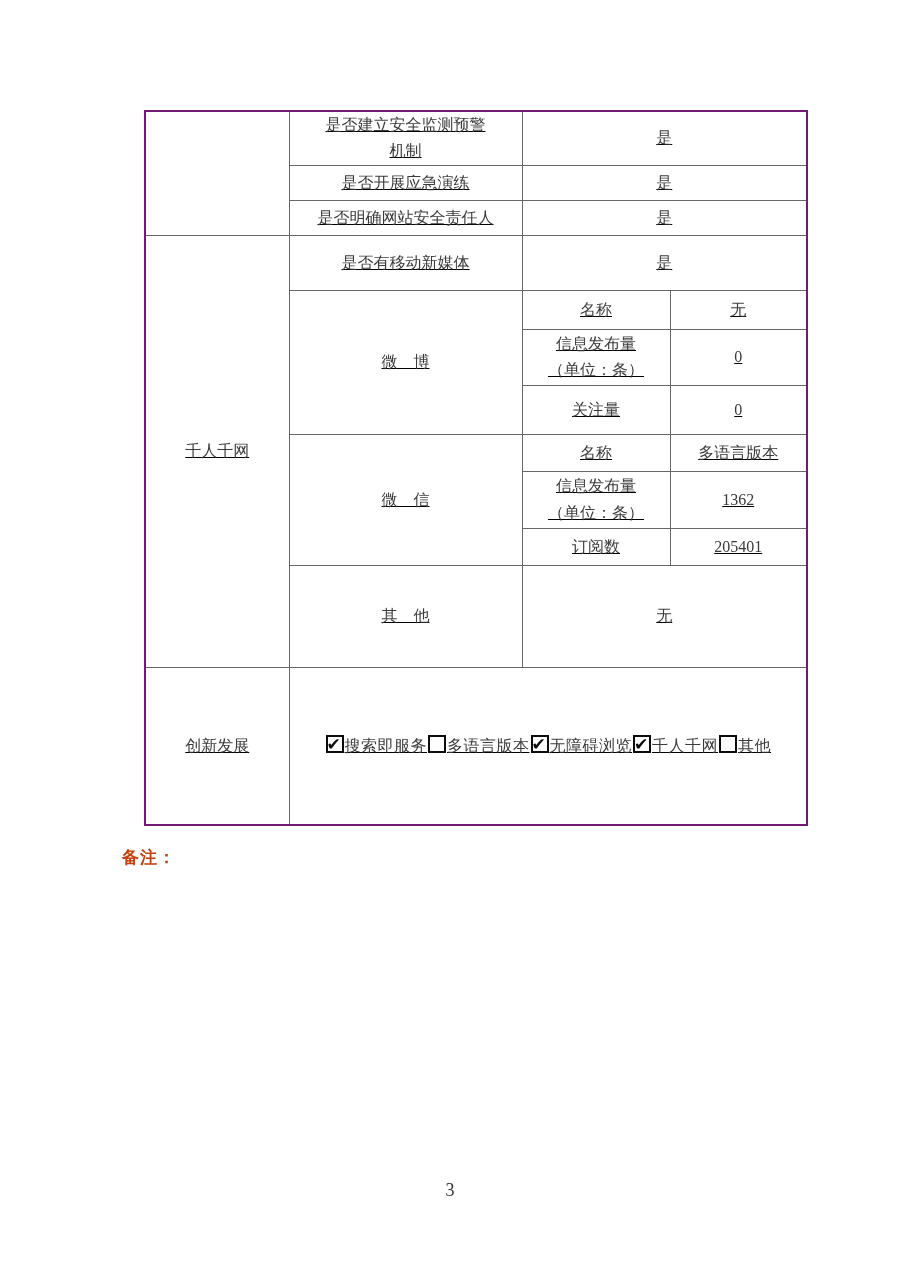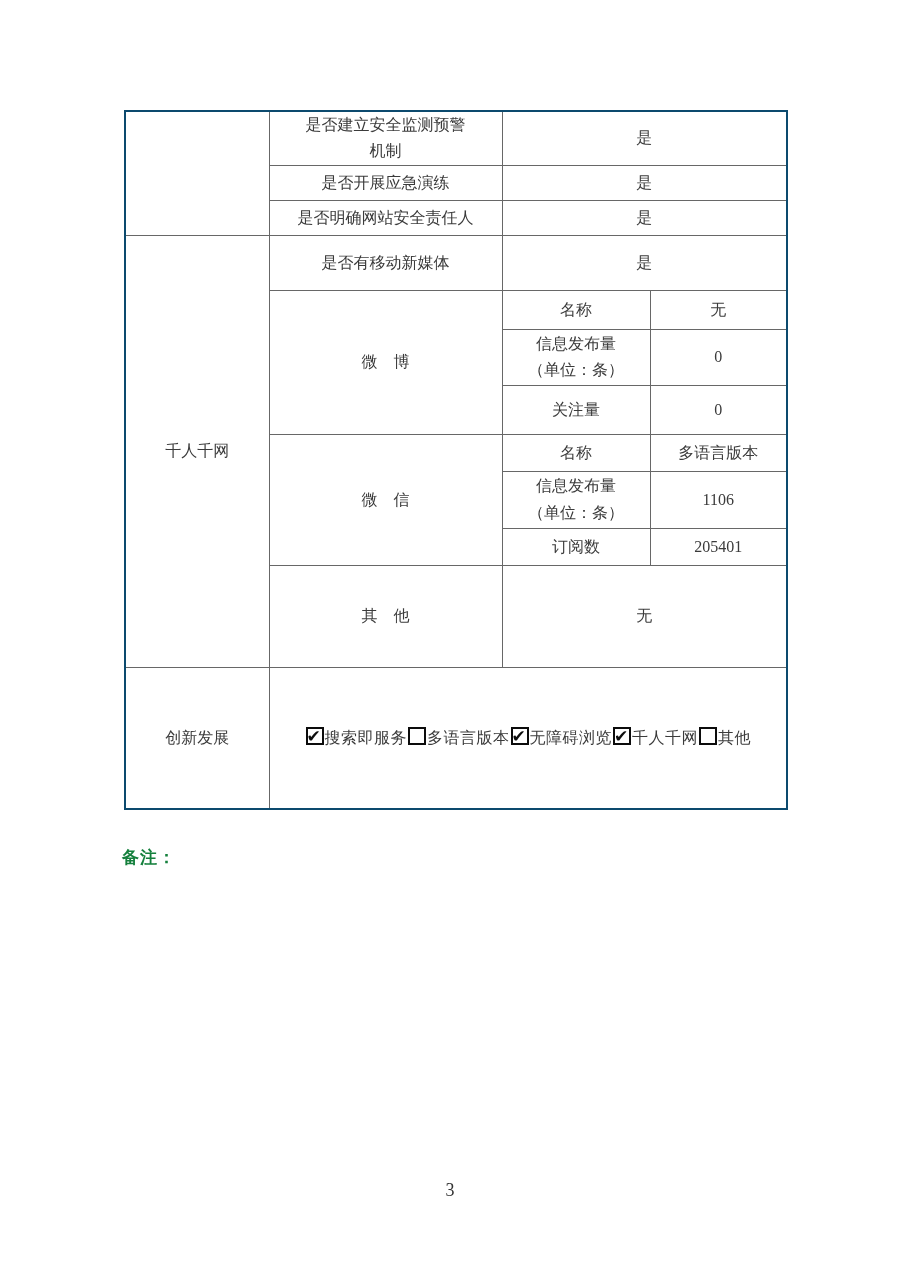--- a/index.html
+++ b/index.html
@@ -10,26 +10,27 @@
   }
   .page {
     position: relative;
     width: 900px;
     height: 1273px;
     background: #ffffff;
     overflow: hidden;
   }
   table.report {
     position: absolute;
-    left: 124px;
+    left: 144px;
     top: 110px;
     width: 662px;
     border-collapse: collapse;
     table-layout: fixed;
-    border: 2px solid #0c4a6e;
+    border: 2px solid #701a75;
+    text-decoration: underline;
   }
   table.report td {
     border: 1px solid #676767;
     text-align: center;
     vertical-align: middle;
     font-size: 16px;
     line-height: 1.65;
     color: #3b3b3b;
     padding: 0 4px;
     white-space: pre-line;
@@ -39,21 +40,21 @@
   tr.r2  { height: 35px; margin-left: 44px;  }
   tr.r3  { height: 35px; padding-left: 12px;  }
   tr.r4  { height: 55px;  }
   tr.r5  { height: 39px;  }
   tr.r6  { height: 56px;  }
   tr.r7  { height: 49px;  }
   tr.r8  { height: 37px;  }
   tr.r9  { height: 57px;  }
   tr.r10 { height: 37px;  }
   tr.r11 { height: 102px; }
-  tr.r12 { height: 142px; }
+  tr.r12 { height: 158px; }
 
   td.innovation-cell {
     font-size: 17px;
     color: #2f2f2f;
     white-space: normal;
     letter-spacing: 0.5px;
   }
   .cb-item { white-space: nowrap; }
   .cb-box {
     display: inline-block;
@@ -74,21 +75,21 @@
     font-weight: bold;
     color: #0c0c0c;
     font-family: "DejaVu Sans", sans-serif;
   }
   .notes {
     position: absolute;
     left: 122px;
     top: 846px;
     font-size: 17px;
     font-weight: bold;
-    color: #15803d;
+    color: #c2410c;
     letter-spacing: 1px;
   }
   .page-number {
     position: absolute;
     left: 0;
     right: 0;
     top: 1180px;
     text-align: center;
     font-size: 18px;
     color: #333333;
@@ -145,21 +146,21 @@
     </tr>
 
     <tr class="r8">
       <td rowspan="3">微　信</td>
       <td>名称</td>
       <td>多语言版本</td>
     </tr>
     <tr class="r9">
       <td>信息发布量
 （单位：条）</td>
-      <td>1106</td>
+      <td>1362</td>
     </tr>
     <tr class="r10">
       <td>订阅数</td>
       <td>205401</td>
     </tr>
 
     <tr class="r11">
       <td>其　他</td>
       <td colspan="2">无</td>
     </tr>

